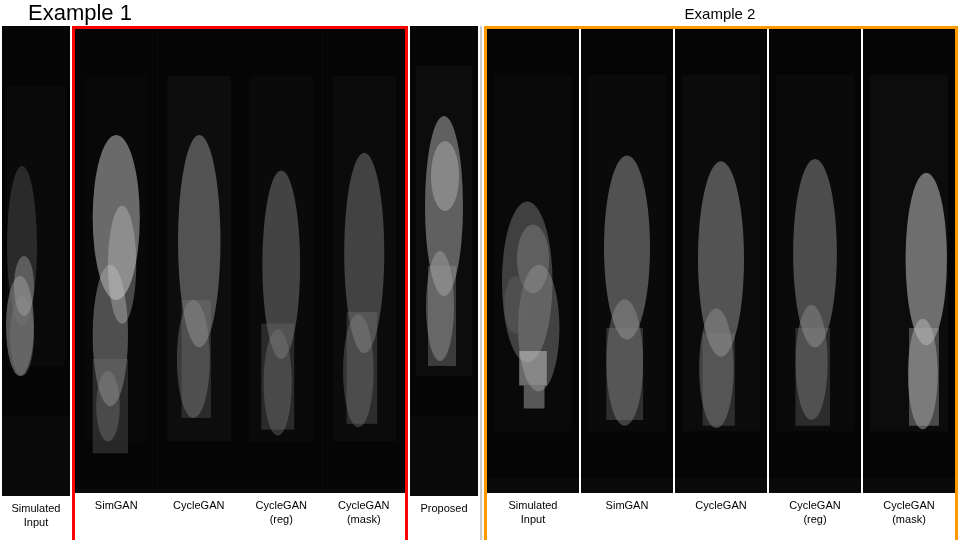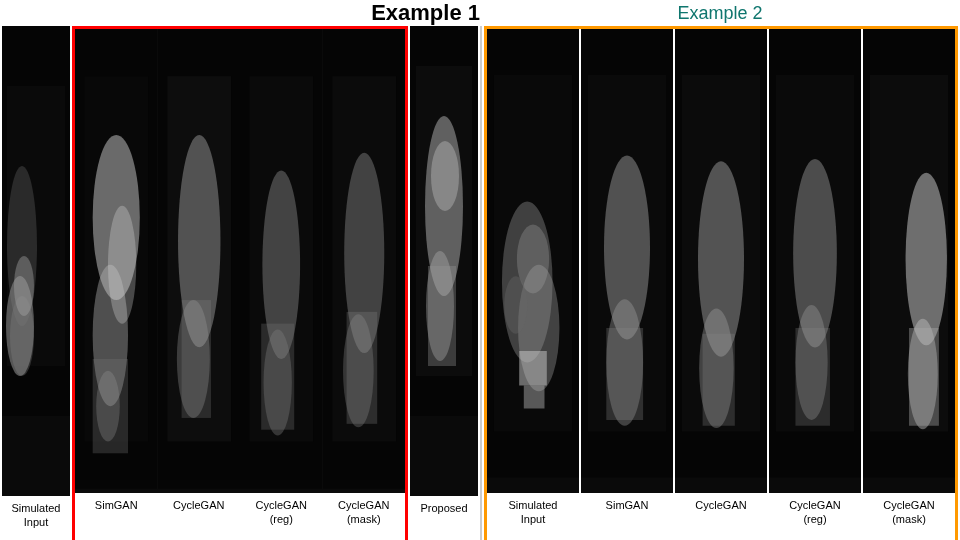--- a/index.html
+++ b/index.html
@@ -21,32 +21,33 @@
     }
 
     .top-headers {
       display: flex;
       height: 40px;
       align-items: center;
     }
 
     .ex1-title {
       width: 480px;
-      text-align: right;
+      text-align: left;
       font-size: 22px;
-      font-weight: bold;
+      font-weight: normal;
       color: #000;
+      padding-left: 28px;
     }
 
     .ex2-title {
       width: 480px;
       text-align: center;
-      font-size: 18px;
+      font-size: 15px;
       font-weight: normal;
-      color: #0f766e;
+      color: #000000;
     }
 
     .columns-row {
       display: flex;
       flex: 1;
       position: relative;
     }
 
     
     .col-wrap {

